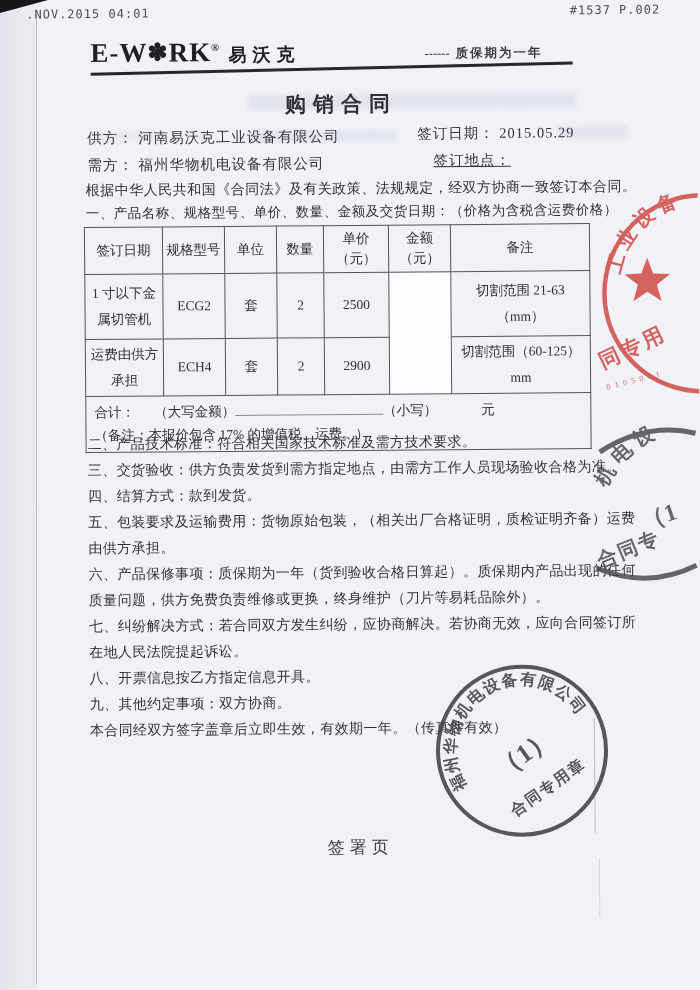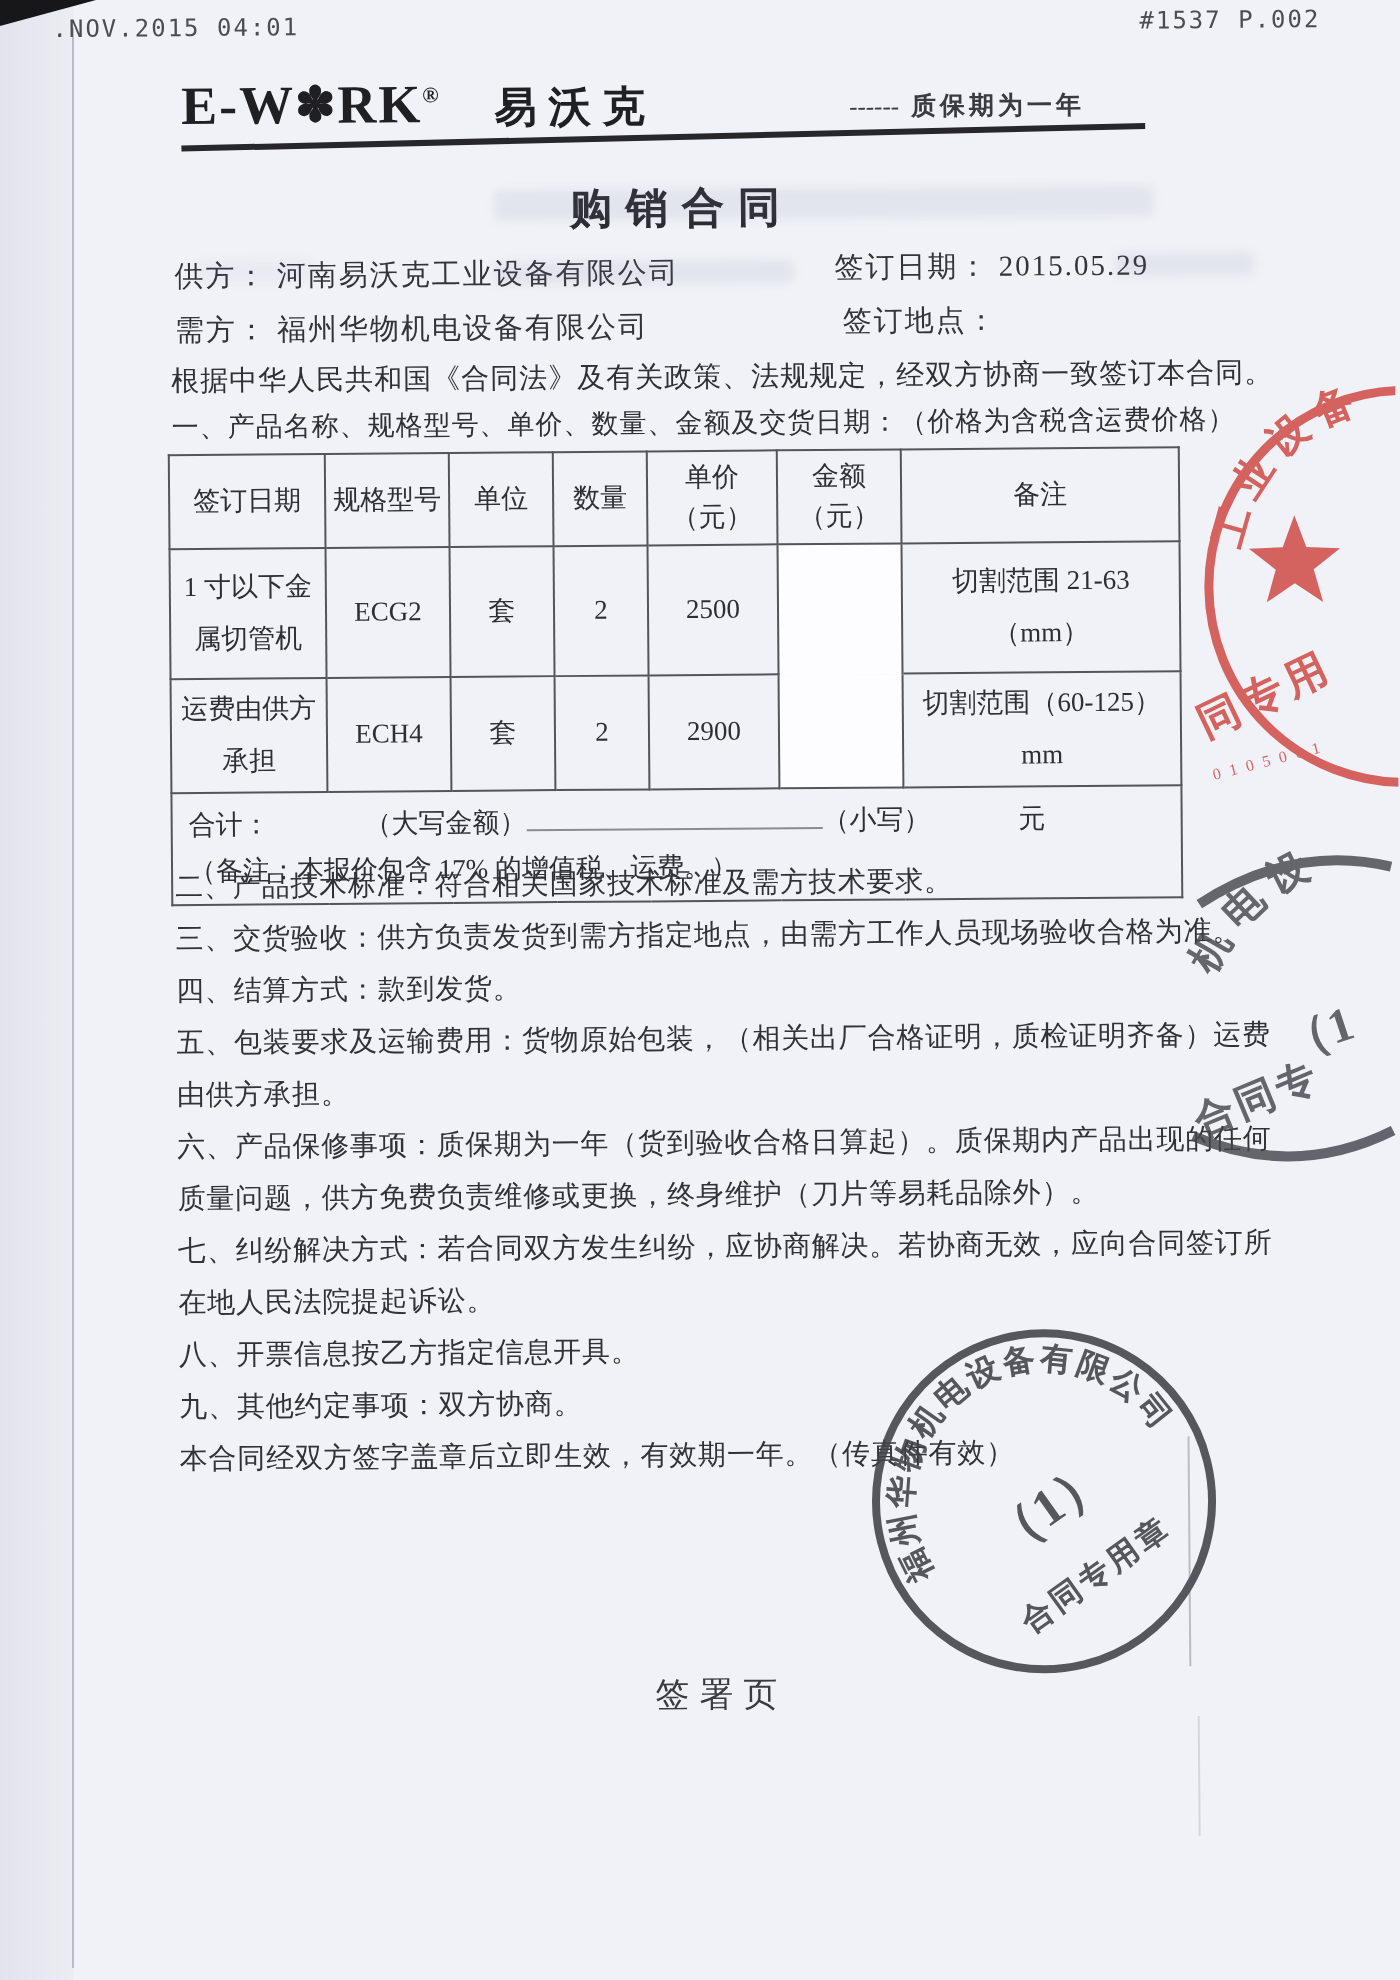--- a/index.html
+++ b/index.html
@@ -16,35 +16,35 @@
     border-top:13px solid #17171a;border-right:48px solid transparent;}
   .page{position:absolute;left:0;top:0;width:700px;height:990px;transform:rotate(-0.45deg);}
 
   .fax-row{position:absolute;top:5px;left:30px;right:36px;display:flex;justify-content:space-between;
     font-family:"DejaVu Sans Mono", monospace;font-size:12px;color:#4c4c52;letter-spacing:1px;}
 
   .letterhead{position:absolute;top:36px;left:94px;width:490px;}
   .logo{font-weight:bold;font-size:27px;color:#202024;letter-spacing:1px;white-space:nowrap;}
   .logo .gear{font-size:24px;position:relative;top:-1px;}
   .logo .reg{font-size:11px;vertical-align:super;}
-  .logo .cn{font-size:21px;letter-spacing:6px;margin-left:27px;font-weight:bold;}
+  .logo .cn{font-size:18px;letter-spacing:6px;margin-left:8px;font-weight:bold;}
   .logo-underline{position:absolute;top:67px;left:94px;width:482px;height:2.5px;background:#26262b;
     transform:rotate(-0.9deg);}
   .tagline{position:absolute;top:46px;left:428px;width:150px;font-size:12.5px;font-weight:bold;
     color:#3a3a40;letter-spacing:2px;white-space:nowrap;}
   .tagline .dashes{letter-spacing:0;font-weight:normal;margin-right:6px;}
 
   .doc-title{position:absolute;top:90px;left:0;width:688px;text-align:center;
     font-size:21px;font-weight:bold;letter-spacing:7px;color:#2a2a30;}
 
   .party-line{position:absolute;font-size:14.5px;color:#333339;letter-spacing:1px;white-space:nowrap;}
   .p-supplier{top:127px;left:90px;}
   .p-buyer{top:154px;left:90px;}
   .p-date{top:125px;left:420px;}
-  .p-place{top:152px;left:424px;}
+  .p-place{top:152px;left:436px;text-decoration:underline;}
 
   .preamble{position:absolute;top:180px;left:88px;width:560px;font-size:14px;letter-spacing:0.5px;}
   .clause-one{position:absolute;top:203px;left:88px;width:580px;font-size:13.5px;letter-spacing:0.5px;}
 
   table.goods{position:absolute;top:225px;left:86px;border-collapse:collapse;table-layout:fixed;
     font-size:13.5px;color:#2e2e34;}
   table.goods col.c1{width:78px}table.goods col.c2{width:62px}table.goods col.c3{width:52px}
   table.goods col.c4{width:47px}table.goods col.c5{width:65px}table.goods col.c6{width:62px}
   table.goods col.c7{width:139px}
   table.goods th,table.goods td{border:1.6px solid #54545c;text-align:center;padding:2px 3px;
@@ -149,21 +149,21 @@
       <td>ECH4</td>
       <td>套</td>
       <td>2</td>
       <td>2900</td>
       <td class="redacted"></td>
       <td>切割范围（60-125）mm</td>
     </tr>
     <tr>
       <td class="total-cell" colspan="7">
         <span>合计：</span>
-        <span style="margin-left:44px">（大写金额）</span><span class="amount-blank"></span><span>（小写）</span><span class="small-blank"></span><span>元</span>
+        <span style="margin-left:16px">（大写金额）</span><span class="amount-blank"></span><span>（小写）</span><span class="small-blank"></span><span>元</span>
         <br>
         <span>（备注：本报价包含 17% 的增值税、运费。）</span>
       </td>
     </tr>
   </tbody>
     </table>
 
   <div class="clauses">
     <p>二、产品技术标准：符合相关国家技术标准及需方技术要求。</p>
     <p>三、交货验收：供方负责发货到需方指定地点，由需方工作人员现场验收合格为准。</p>

